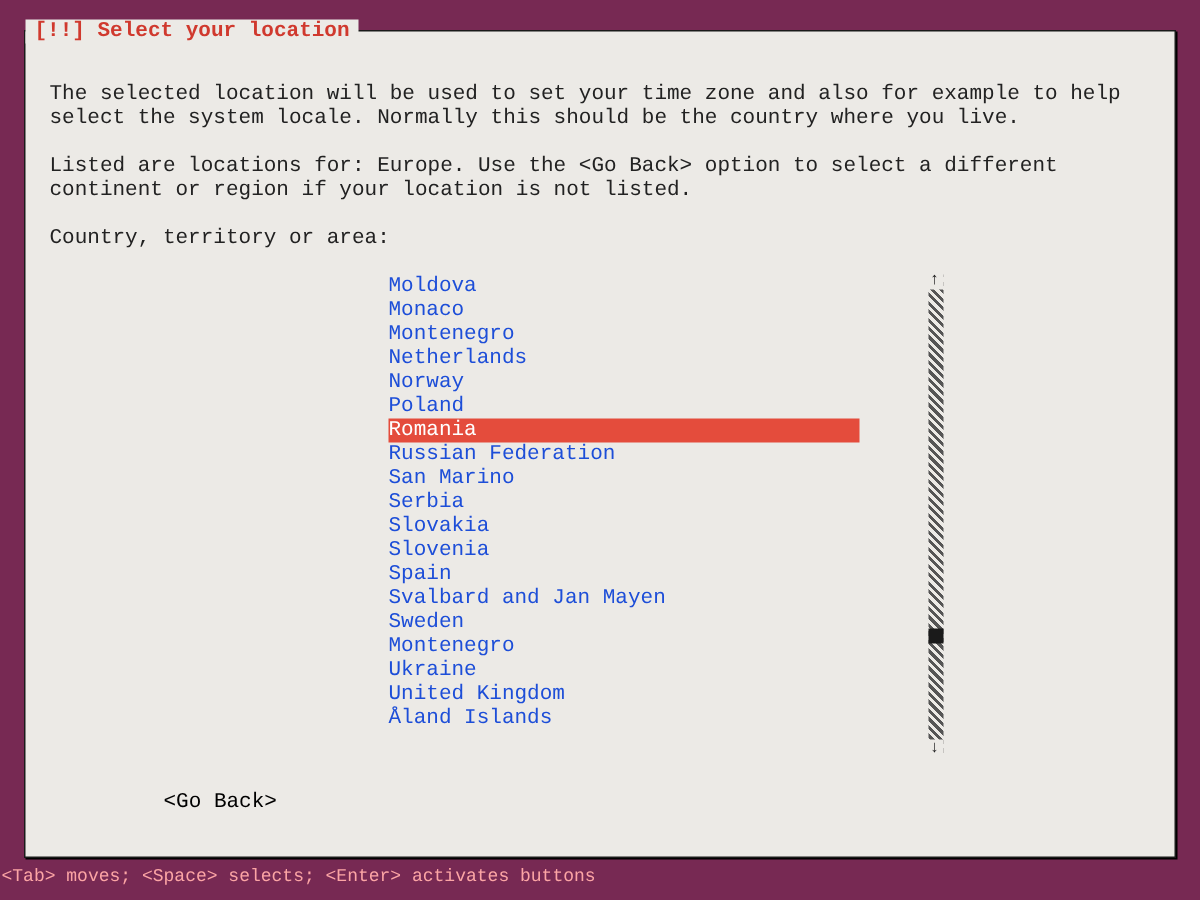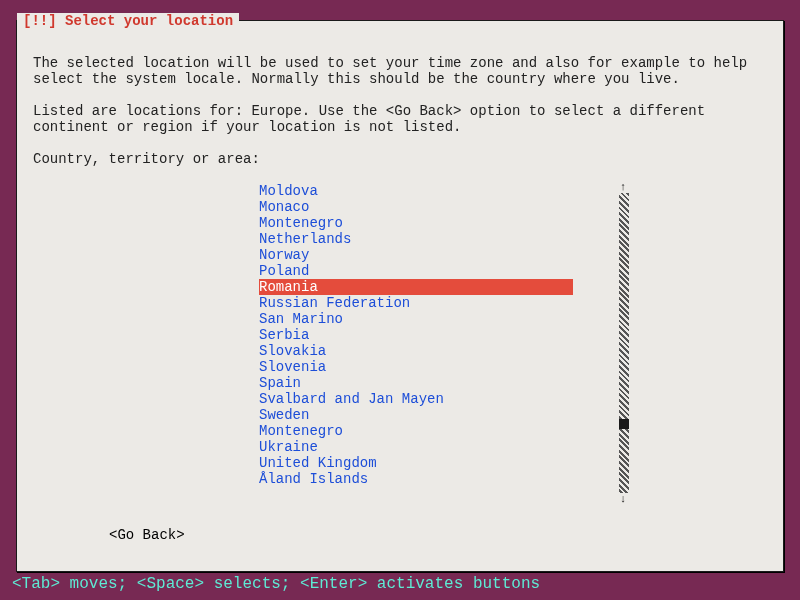--- a/index.html
+++ b/index.html
@@ -46,22 +46,22 @@
     }
     .arrow-up { top: -2px; }
     .arrow-down { top: 310px; }
     .thumb {
       position: absolute; right: 0; width: 10px; height: 10px;
       background: #1a1a1a; top: 236px;
     }
     .goback-row { position: absolute; left: 52px; bottom: 28px; cursor: pointer; margin-left: 40px; }
     .statusbar {
       position: absolute; left: 0; bottom: 8px;
-      color: #5eead4; font-size: 16px;
-      padding-left: 12px; white-space: pre;
+      color: #fca5a5; font-size: 12px;
+      padding-left: 1px; white-space: pre;
     }
   </style>
 </head>
 <body>
 
 <div class="dialog">
   <div class="title-wrap">
     <span class="title">[!!] Select your location</span>
   </div>
 

